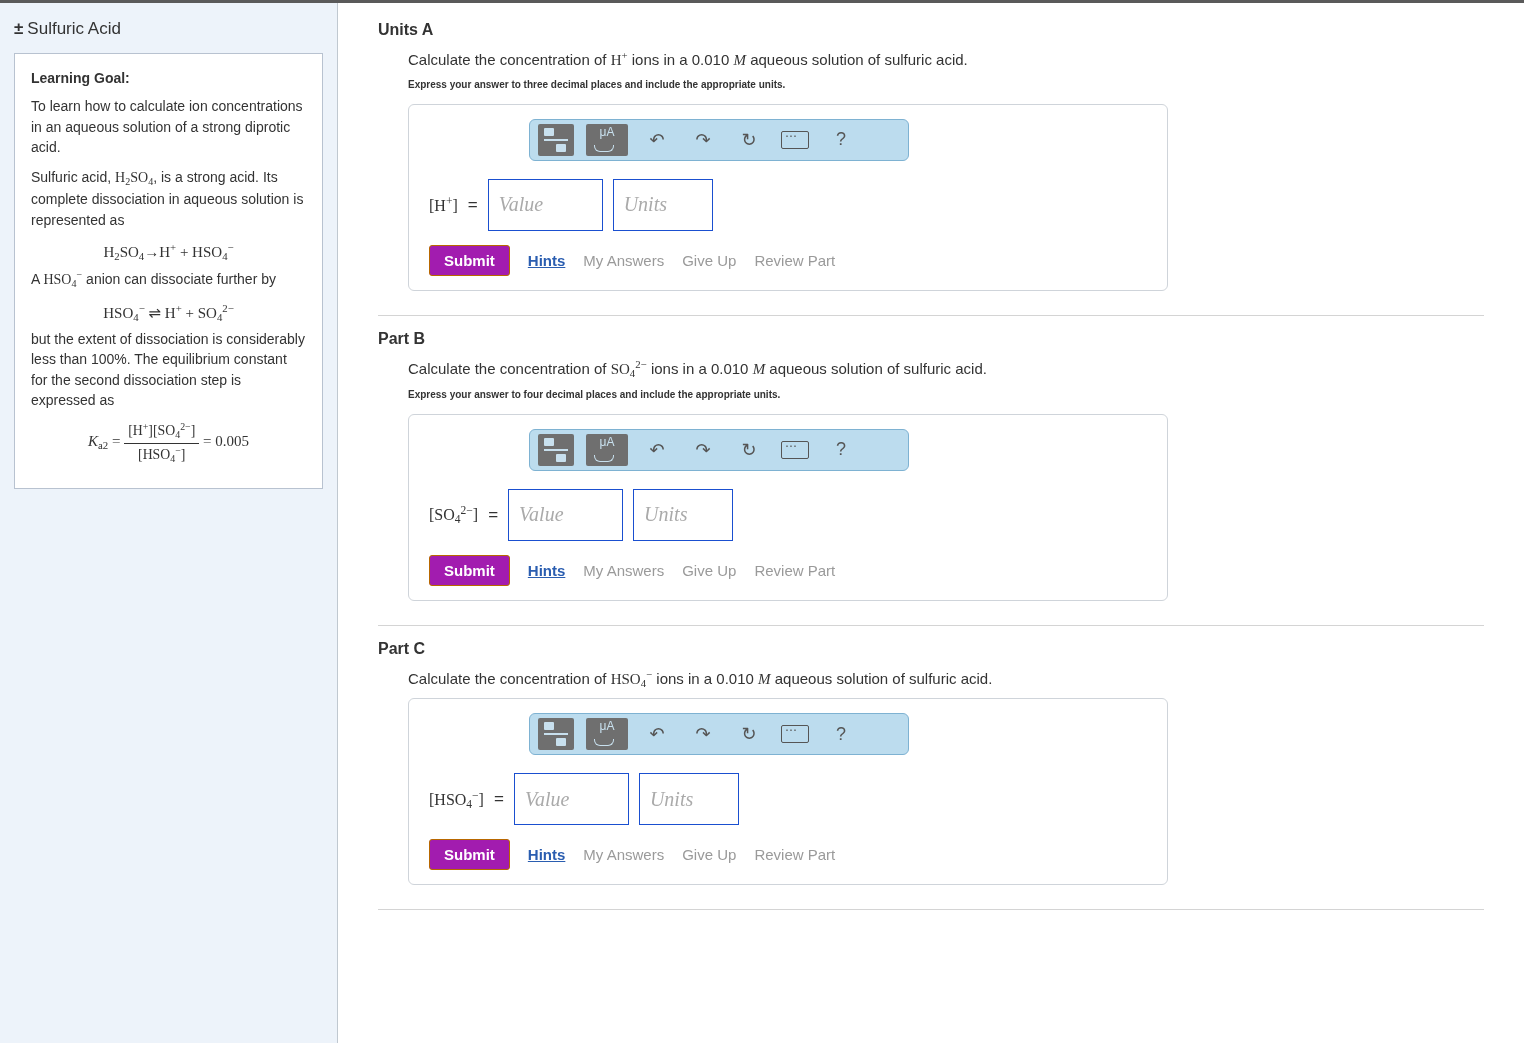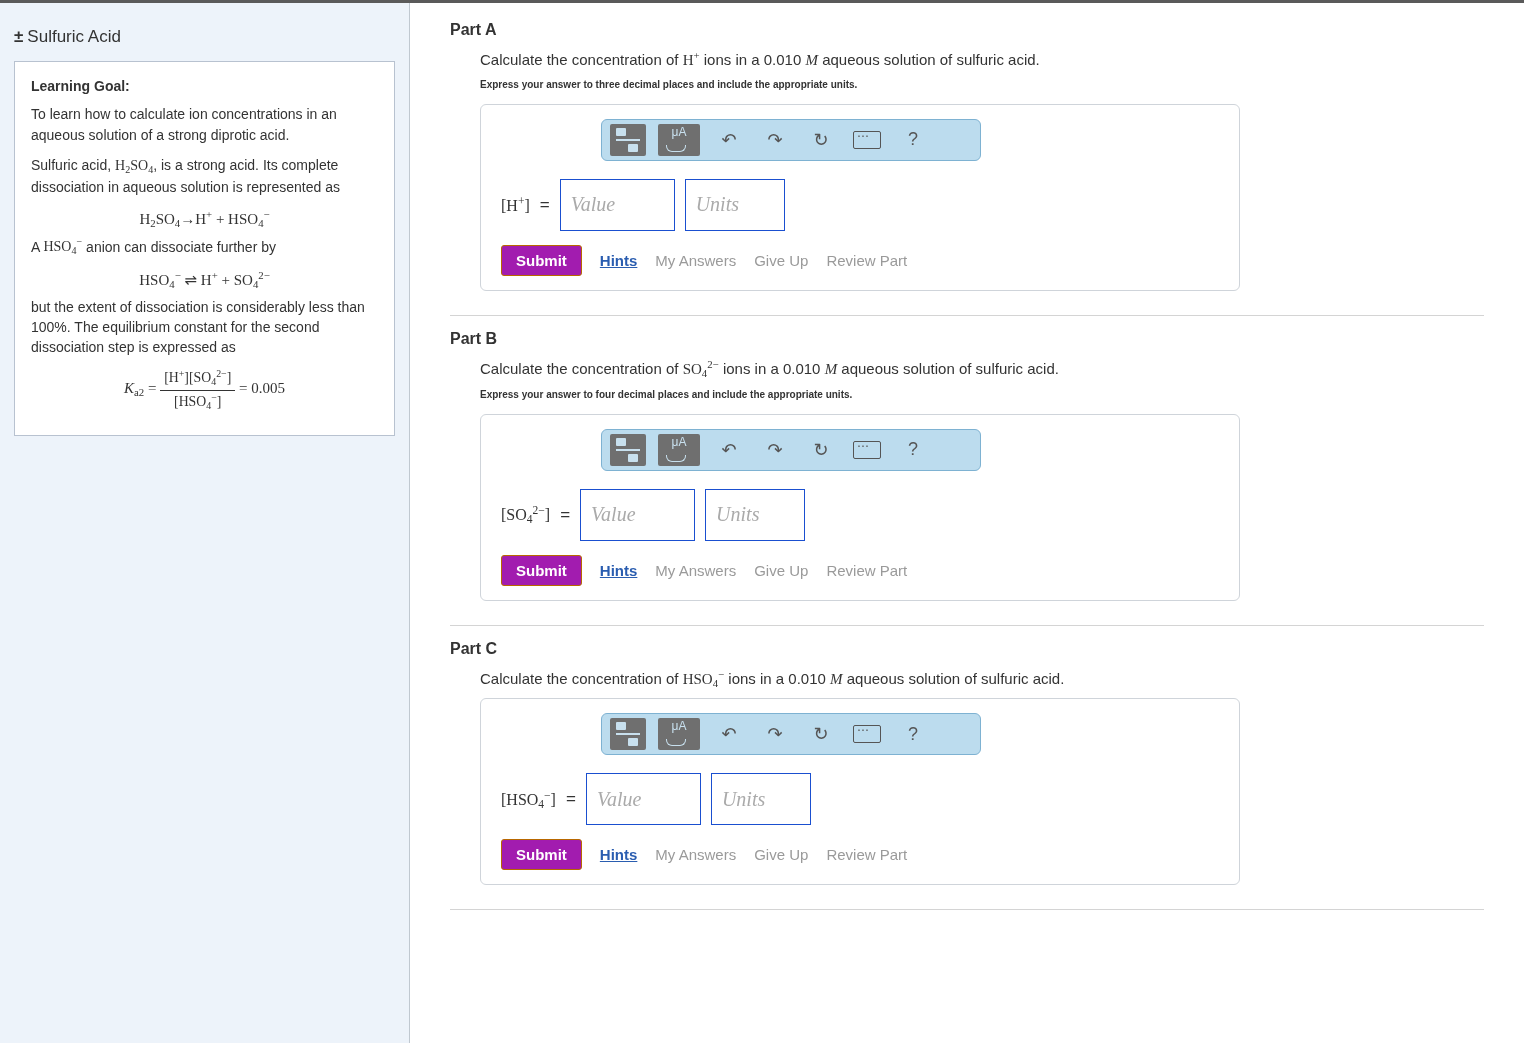--- a/index.html
+++ b/index.html
@@ -8,24 +8,24 @@
   font-size: 14px;
   color: #333;
   background: #fff;
   border-top: 3px solid #5a5a5a;
 }
 .layout {
   display: flex;
   min-height: 1040px;
 }
 .sidebar {
-  width: 410px;
+  width: 338px;
   background: #edf3fa;
   border-right: 1px solid #c0c8d0;
-  padding: 18px 14px;
+  padding: 10px 14px;
 }
 .sidebar-title {
   font-size: 17px;
   color: #333;
   margin: 6px 0 14px 0;
 }
 .sidebar-title .pm { font-weight: bold; margin-right: 4px; }
 .goal-box {
   background: #fff;
   border: 1px solid #b8c2d0;
@@ -200,21 +200,21 @@
         <span class="ital">K</span><sub class="rm">a2</sub> = 
         <span class="frac"><span class="num rm">[H<sup>+</sup>][SO<sub>4</sub><sup>2−</sup>]</span><span class="den rm">[HSO<sub>4</sub><sup>−</sup>]</span></span>
          = <span class="rm">0.005</span>
       </div>
     </div>
   </aside>
 
   <main class="main">
     <div id="parts-container">
         <section class="part">
-    <div class="part-title">Part A</div>
+    <div class="part-title">Units A</div>
     <div class="part-desc">
       Calculate the concentration of <span class="math rm">H<sup>+</sup></span> ions in a 0.010 <span class="math ital">M</span> aqueous solution of sulfuric acid.
     </div>
     <div class="part-instr">Express your answer to three decimal places and include the appropriate units.</div>
     <div class="answer-box">
       <div class="toolbar">
         <div class="tb-frac">
                 <div class="line"></div>
               </div>
         <div class="tb-mu">μA</div>

